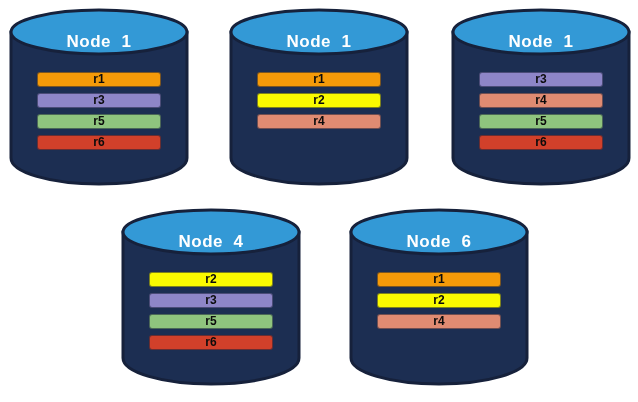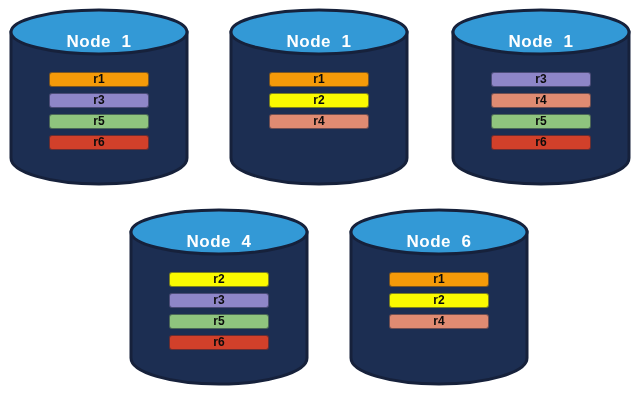--- a/index.html
+++ b/index.html
@@ -54,41 +54,41 @@
     position: absolute;
     left: 0;
     top: 64px;
     width: 182px;
     z-index: 3;
   }
 
   .replica {
     position: relative;
     margin: 0 auto 6px auto;
-    width: 100px;
+    width: 124px;
     height: 15px;
     border-radius: 3px;
     border: 1px solid rgba(20,30,55,0.55);
     box-sizing: border-box;
     text-align: center;
     font-size: 12px;
     font-weight: bold;
     color: #0b0b0b;
     line-height: 13px;
     font-family: "Liberation Sans", sans-serif;
   }
 
   
   .row-top { top: 8px; }
   .row-bottom { top: 208px; }
 
   .pos-n1 { left: 8px; }
   .pos-n2 { left: 228px; }
   .pos-n3 { left: 450px; }
-  .pos-n4 { left: 128px; }
+  .pos-n4 { left: 120px; }
   .pos-n5 { left: 348px; }
 </style>
 </head>
 <body>
 
 <div id="canvas">
     <div class="node row-top pos-n1">
       <svg class="node-svg" viewBox="0 0 182 180">
         <path d="M3,24 L3,150 A88,26 0 0 0 179,150 L179,24 Z" fill="#1C2E52" stroke="#16213B" stroke-width="3"></path>
         <ellipse cx="91" cy="24" rx="88" ry="22" fill="#3399D6" stroke="#16213B" stroke-width="3"></ellipse>

